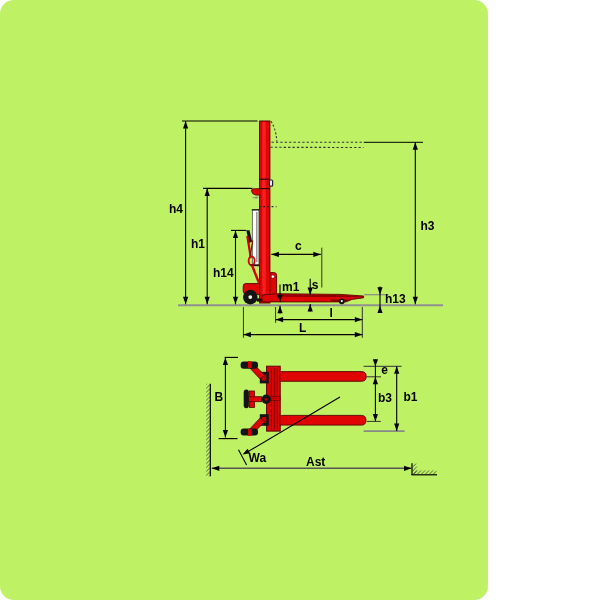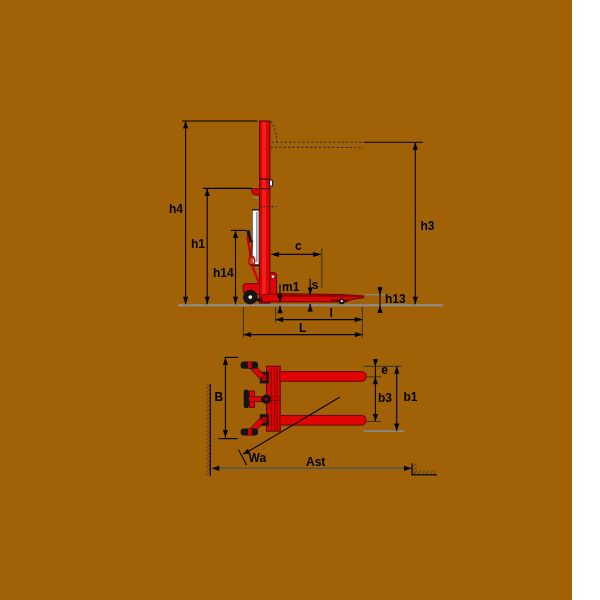--- a/index.html
+++ b/index.html
@@ -1,16 +1,16 @@
 <!DOCTYPE html>
 <html><head>
 <meta charset="utf-8">
 <style>
   html,body{margin:0;padding:0;background:#fff;}
-  #canvas{position:relative;width:572px;height:600px;background:#a16207;font-family:"Liberation Sans",sans-serif;}
+  #canvas{position:relative;width:488px;height:600px;background:#bef264;font-family:"Liberation Sans",sans-serif;border-radius:14px;}
   svg{position:absolute;left:0;top:0;}
   text{font-family:"Liberation Sans",sans-serif;font-weight:bold;fill:#000;}
 </style>
 </head>
 <body>
 <div id="canvas">
 <svg width="600" height="600" viewBox="0 0 600 600">
 <defs>
 <pattern id="hatch" width="2.8" height="2.8" patternUnits="userSpaceOnUse" patternTransform="rotate(-45)">
   <line x1="0" y1="0" x2="2.8" y2="0" stroke="#222" stroke-width="1"></line>

